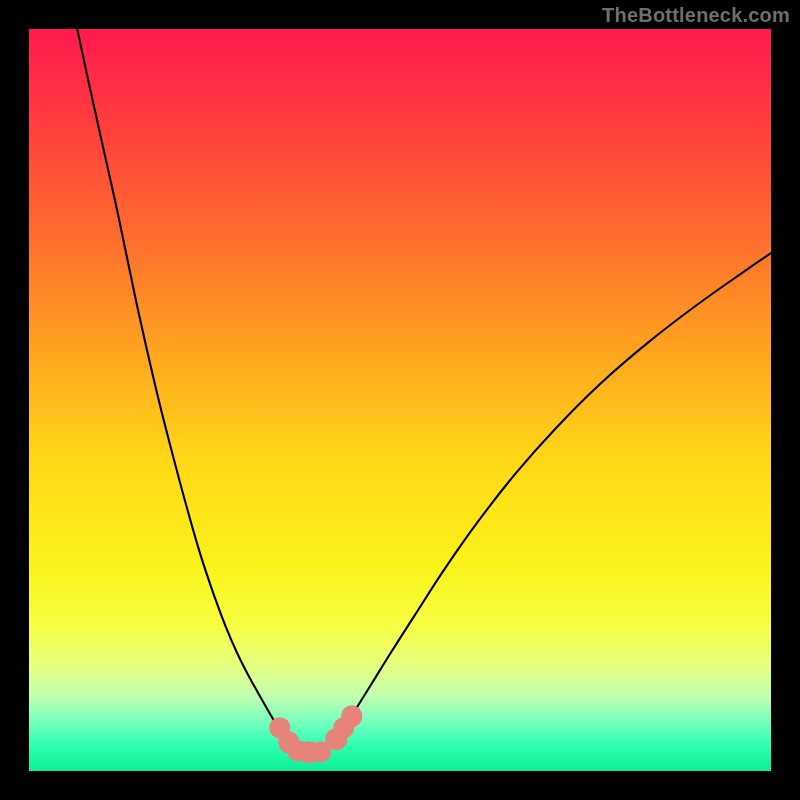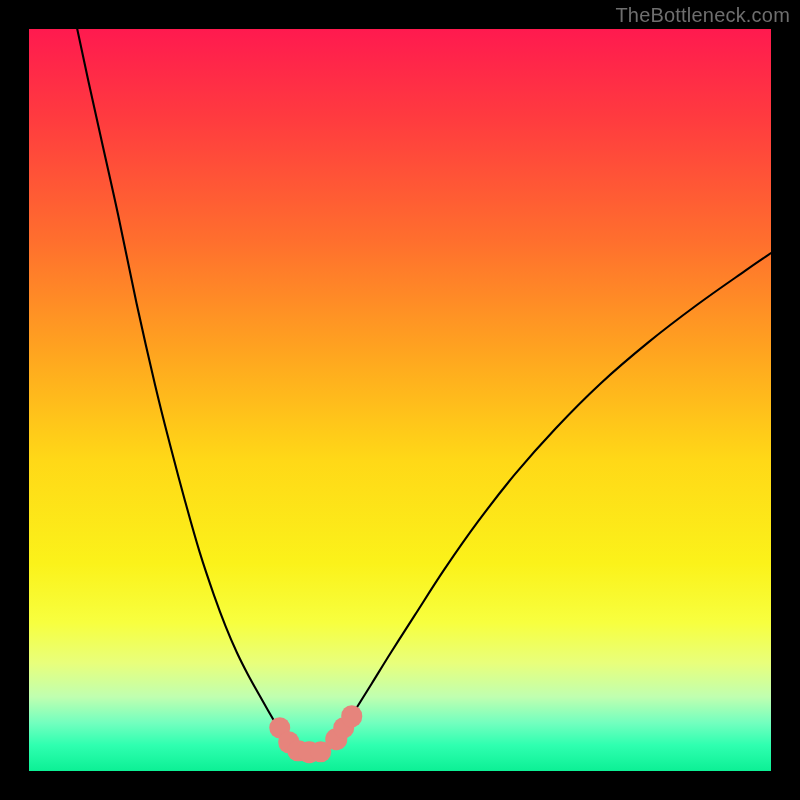--- a/index.html
+++ b/index.html
@@ -16,21 +16,21 @@
     left: 0; top: 0;
     width: 800px; height: 800px;
     background: #000;
   }
   .watermark {
     position: absolute;
     top: 4px;
     right: 10px;
     color: #6e6e6e;
     font-size: 20px;
-    font-weight: 400;
+    font-weight: 700;
     letter-spacing: 0.2px;
     z-index: 10;
   }
   .plot-wrap {
     position: absolute;
     left: 29px;
     top: 29px;
     width: 742px;
     height: 742px;
   }

